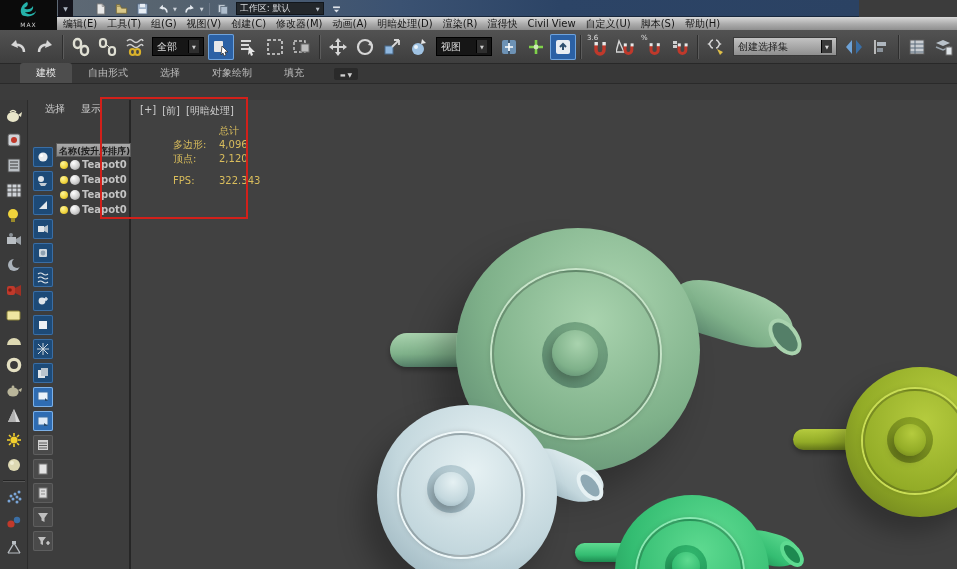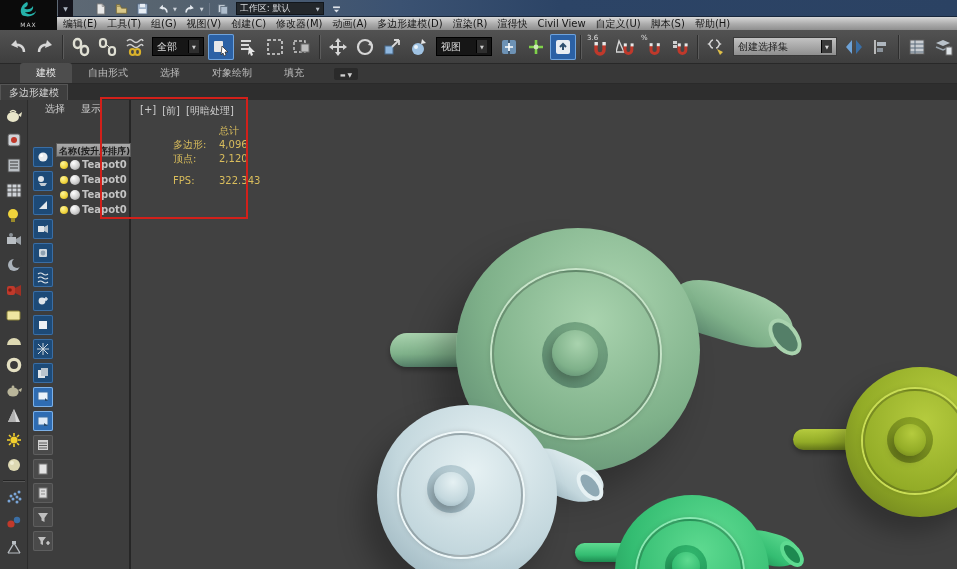--- a/index.html
+++ b/index.html
@@ -1,21 +1,21 @@
 <!DOCTYPE html>
 <html style="--red: #d2201a; --stats-yellow: #d9bd5c;"><head>
 <meta charset="utf-8">
 <style>
   * { margin:0; padding:0; box-sizing:border-box; }
   html,body { width:957px; height:569px; overflow:hidden; background:#222;
     font-family:"DejaVu Sans","Liberation Sans",sans-serif; }
   .window { position:relative; width:957px; height:569px; background:#3c3c3c; overflow:hidden; }
 
   
-  .titlebar { position:absolute; left:0; top:0; width:957px; height:17px;
+  .titlebar { position:absolute; left:0; top:0; width:859px; height:17px;
     background:linear-gradient(90deg,#626c78 0px,#56636f 170px,#3b5272 400px,#2c4466 560px,#2b4263 100%);
     border-bottom:1px solid #18273c;text-decoration:underline; }
   .logo { position:absolute; left:0; top:0; width:57px; height:30px; background:#0b0b0b; z-index:6;
     display:flex; flex-direction:column; align-items:center; justify-content:center; }
   .logo-max { color:#cfcfcf; font-size:6px; letter-spacing:1px; margin-top:1px; }
   .logo-caret { position:absolute; left:58px; top:0; width:15px; height:17px; background:#14141c; z-index:6;
     color:#aeb6c2; font-size:6px; display:flex; align-items:center; justify-content:center; }
   .qat { position:absolute; left:92px; top:1px; height:15px; display:flex; align-items:center; gap:5px; }
   .qbtn { width:16px; height:14px; display:flex; align-items:center; justify-content:center; }
   .qbtn svg { width:13px; height:12px; }
@@ -193,21 +193,21 @@
   <div class="logo-caret">▼</div>
 
   <div class="menubar">
     <span class="menu-item">编辑(E)</span>
     <span class="menu-item">工具(T)</span>
     <span class="menu-item">组(G)</span>
     <span class="menu-item">视图(V)</span>
     <span class="menu-item">创建(C)</span>
     <span class="menu-item">修改器(M)</span>
     <span class="menu-item">动画(A)</span>
-    <span class="menu-item">多边形建模(D)</span>
+    <span class="menu-item">明暗处理(D)</span>
     <span class="menu-item">渲染(R)</span>
     <span class="menu-item">渲得快</span>
     <span class="menu-item">Civil View</span>
     <span class="menu-item">自定义(U)</span>
     <span class="menu-item">脚本(S)</span>
     <span class="menu-item">帮助(H)</span>
   </div>
 
   <div class="maintoolbar">
     <div class="tbtn">
@@ -392,23 +392,20 @@
 
   </div>
 
   <div class="ribbontabs">
     <span class="rtab active">建模</span>
     <span class="rtab">自由形式</span>
     <span class="rtab">选择</span>
     <span class="rtab">对象绘制</span>
     <span class="rtab">填充</span>
     <span class="rtab-ovf">▬ ▼</span>
-  </div>
-  <div class="paneltabs">
-    <span class="ptab">多边形建模</span>
   </div>
 
   <div class="workarea">
 
     <div class="strip-a">
       <div class="aico">
           <svg viewBox="0 0 18 17">
             <ellipse cx="8" cy="10" rx="6" ry="5" fill="#e9e6c9"></ellipse>
             <path d="M13 8l4-3-1 5z" fill="#e9e6c9"></path>
             <path d="M5 5q3-3 6 0" stroke="#e9e6c9" fill="none" stroke-width="1.4"></path>

